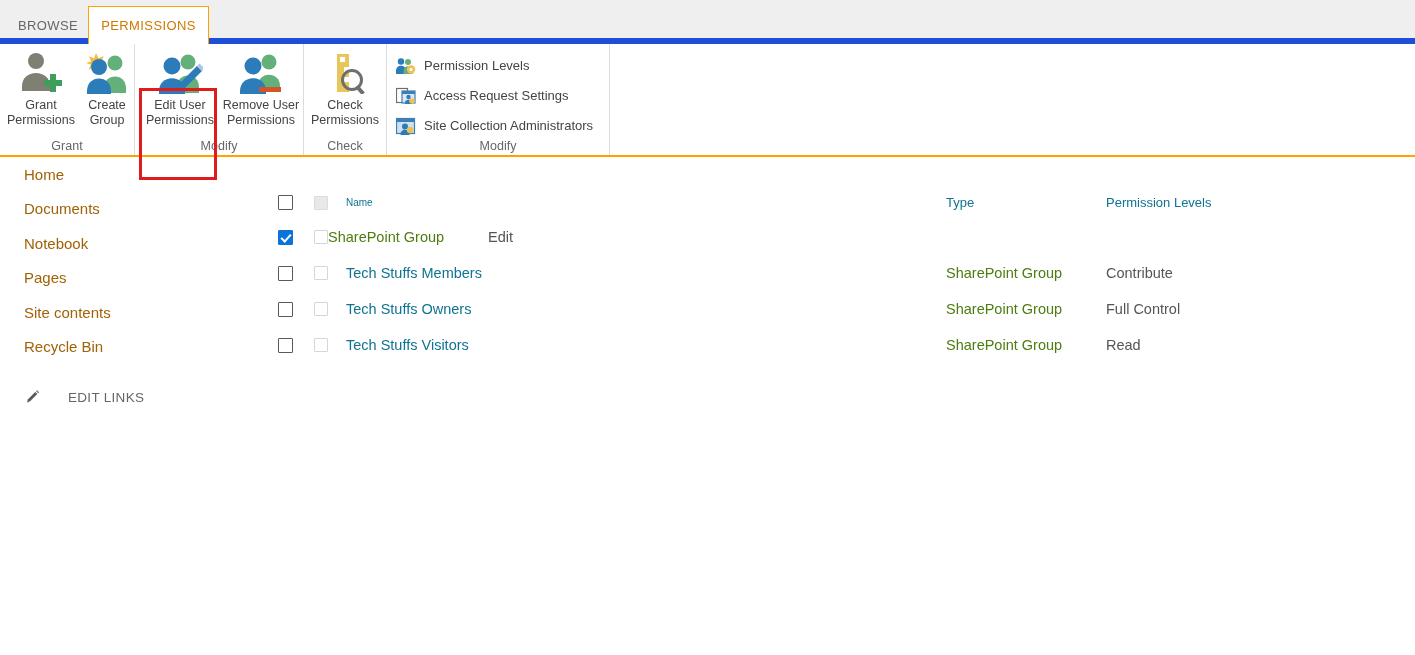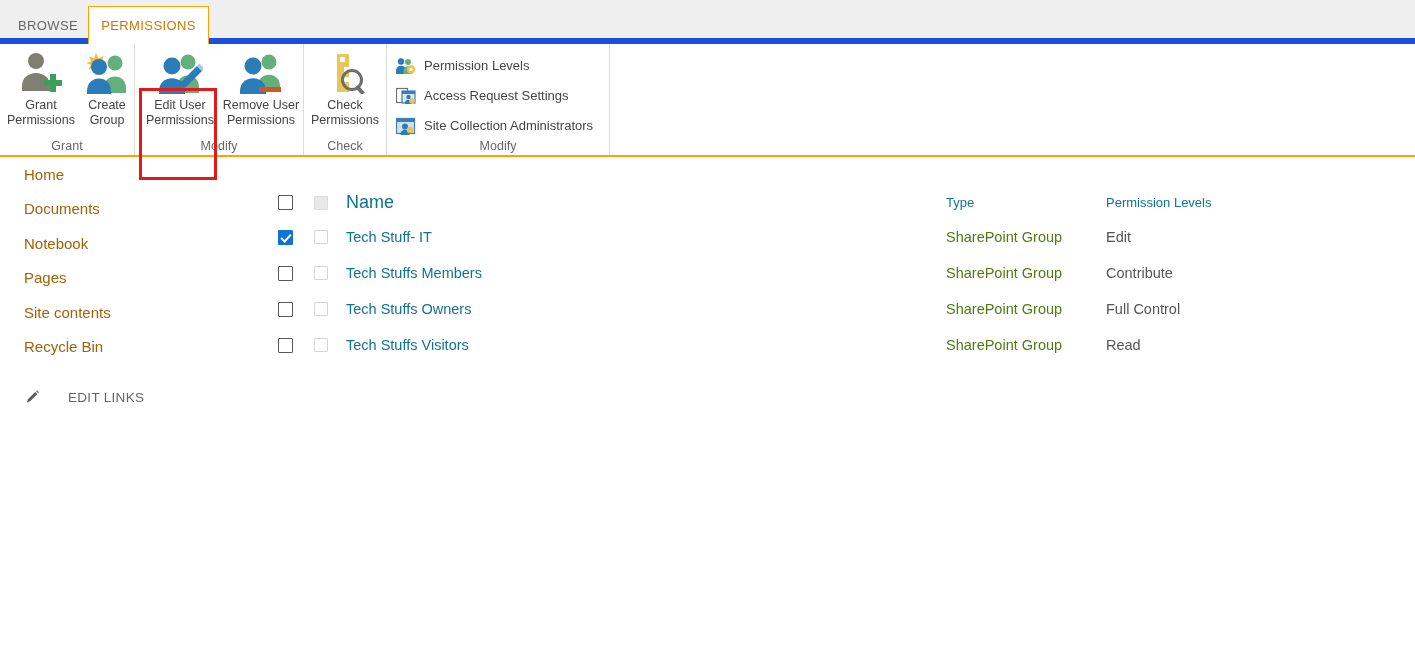--- a/index.html
+++ b/index.html
@@ -213,21 +213,21 @@
     cursor: pointer;
   }
   .cb-ghost.filled { background: #e8e8e8; border-color: #dcdcdc; }
   .c-name {
     margin-left: 18px;
     width: 600px;
     font-size: 14.5px;
     color: #0f7391;
     cursor: pointer;
   }
-  .c-name.hdr { font-size: 18px; }
+  .c-name.hdr { font-size: 10px; }
   .c-type {
     width: 160px;
     font-size: 14.5px;
     color: #4d7c0f;
   }
   .c-type.hdr { font-size: 13px; color: #0f7391; cursor: pointer; }
   .c-perm {
     width: 230px;
     font-size: 14.5px;
     color: #555555;
@@ -393,21 +393,20 @@
     <div class="cb-sel header-dim"></div>
     <div class="cb-ghost filled"></div>
     <div class="c-name hdr">Name</div>
     <div class="c-type hdr">Type</div>
     <div class="c-perm hdr">Permission Levels</div>
   </div>
 
   <div class="trow">
     <div class="cb-sel checked"></div>
     <div class="cb-ghost"></div>
-    <div class="c-name">Tech Stuff- IT</div>
     <div class="c-type">SharePoint Group</div>
     <div class="c-perm">Edit</div>
   </div>
 
   <div class="trow">
     <div class="cb-sel"></div>
     <div class="cb-ghost"></div>
     <div class="c-name">Tech Stuffs Members</div>
     <div class="c-type">SharePoint Group</div>
     <div class="c-perm">Contribute</div>

